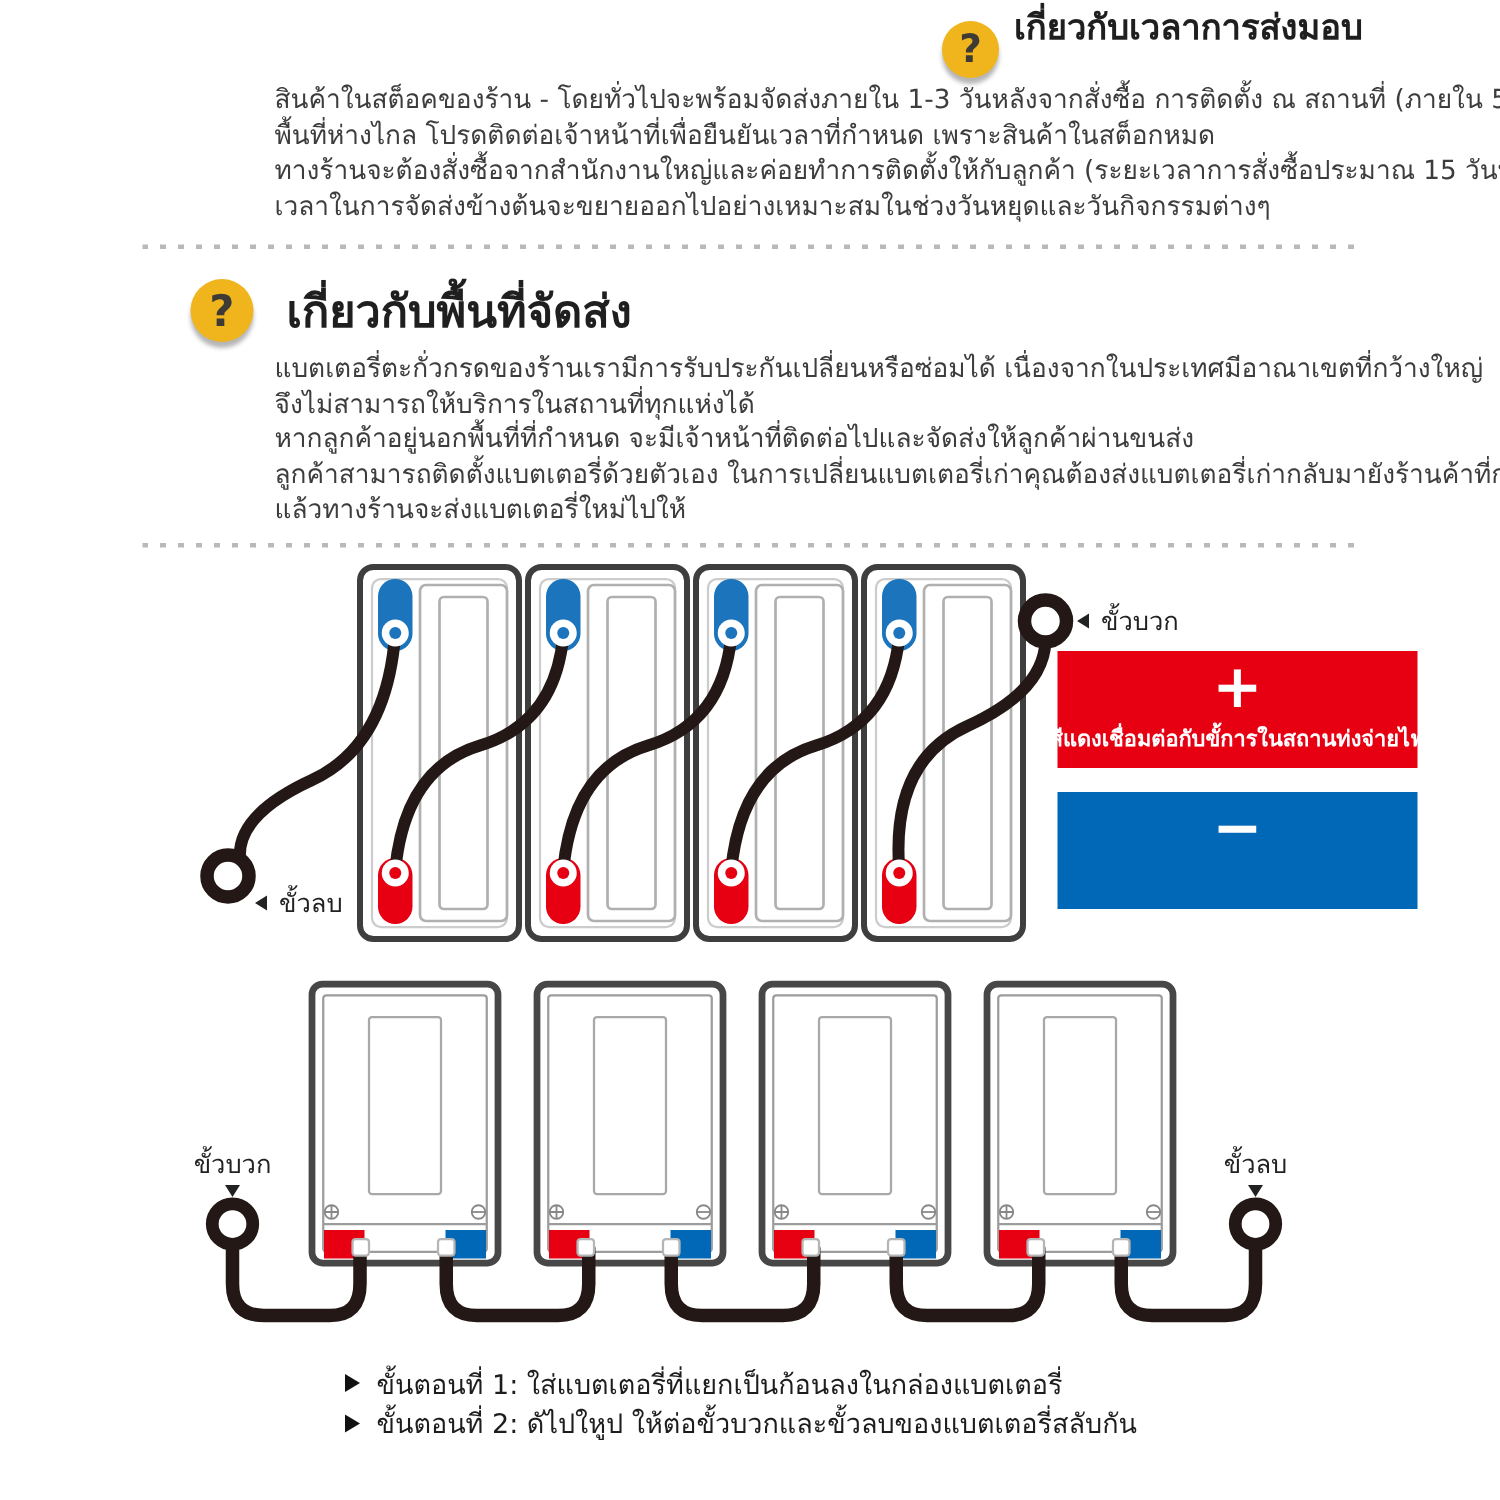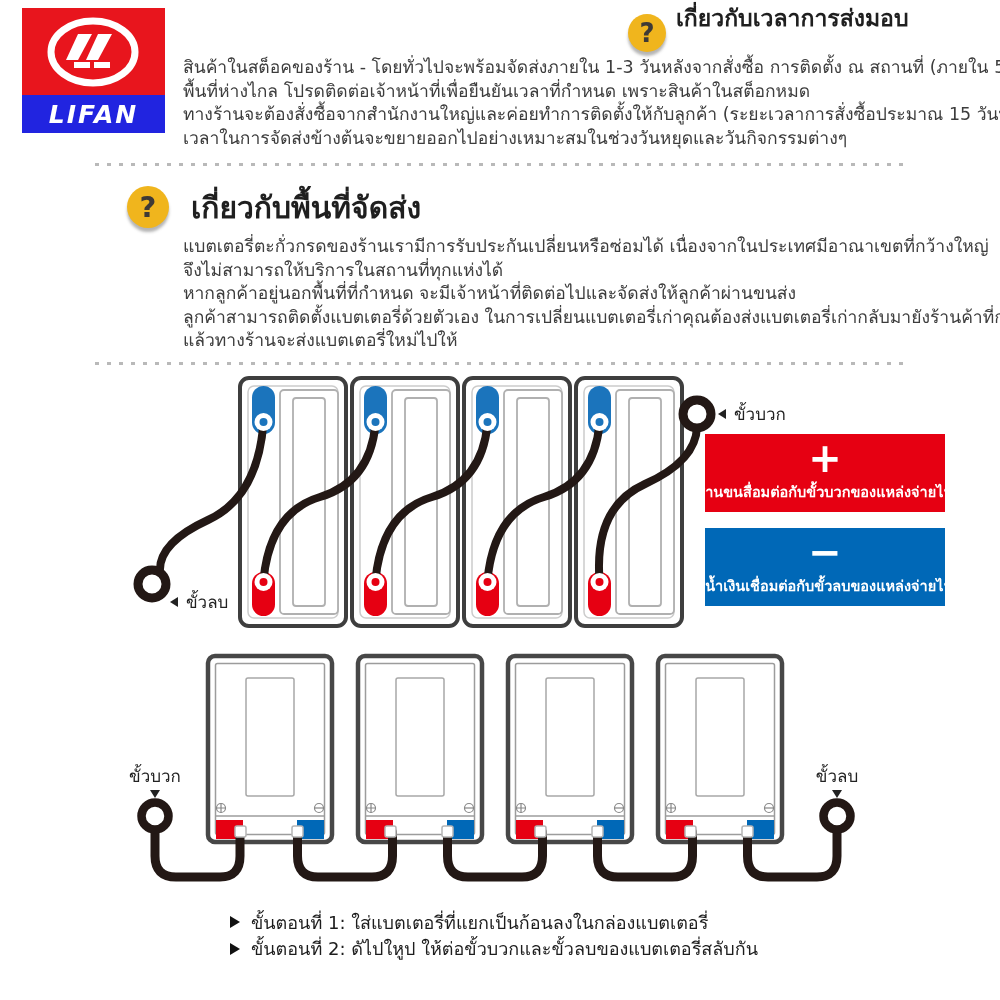--- a/index.html
+++ b/index.html
@@ -54,34 +54,20 @@
   .steps{left:230px;top:911px;display:flex;flex-direction:column;gap:4px;}
   .step{display:flex;align-items:center;gap:11px;font-size:18px;color:#1d1d1d;height:22.5px;white-space:nowrap;}
   .tri-right{width:0;height:0;border-left:10px solid #111;
              border-top:6px solid transparent;border-bottom:6px solid transparent;flex:0 0 auto;}
 </style>
 </head>
 <body>
 
 <div class="canvas">
 
-  <div class="abs logo">
-    <div class="logo-red">
-      <svg width="143" height="87" viewBox="0 0 143 87">
-        <ellipse cx="71" cy="44" rx="42" ry="31" fill="none" stroke="#fff" stroke-width="7"></ellipse>
-        <polygon points="56,26 70,26 56,52 44,52" fill="#fff"></polygon>
-        <polygon points="76,26 90,26 76,52 64,52" fill="#fff"></polygon>
-        <rect x="52" y="54" width="16" height="6" fill="#fff"></rect>
-        <rect x="72" y="54" width="16" height="6" fill="#fff"></rect>
-      </svg>
-    </div>
-    <div class="logo-blue">
-      <span class="logo-word">LIFAN</span>
-    </div>
-  </div>
 
   <div class="abs q-icon q1">
     <span>?</span>
   </div>
   <div class="abs sec-title t1">เกี่ยวกับเวลาการส่งมอบ</div>
   <div class="abs para p1">
     <div>สินค้าในสต็อคของร้าน - โดยทั่วไปจะพร้อมจัดส่งภายใน 1-3 วันหลังจากสั่งซื้อ การติดตั้ง ณ สถานที่ (ภายใน 5 กิโลเมตรจากร้าน)</div>
     <div>พื้นที่ห่างไกล โปรดติดต่อเจ้าหน้าที่เพื่อยืนยันเวลาที่กำหนด เพราะสินค้าในสต็อกหมด</div>
     <div>ทางร้านจะต้องสั่งซื้อจากสำนักงานใหญ่และค่อยทำการติดตั้งให้กับลูกค้า (ระยะเวลาการสั่งซื้อประมาณ 15 วันทำการ)</div>
     <div>เวลาในการจัดส่งข้างต้นจะขยายออกไปอย่างเหมาะสมในช่วงวันหยุดและวันกิจกรรมต่างๆ</div>
@@ -175,25 +161,24 @@
     <div class="tri-left"></div>
     <span>ขั้วบวก</span>
   </div>
   <div class="abs term-label" style="left:170px;top:588px;">
     <div class="tri-left"></div>
     <span>ขั้วลบ</span>
   </div>
 
   <div class="abs legend lg-red">
     <div class="sym">+</div>
-    <div class="txt">สีานขนสื่อมต่อกับขั้วบวกของแหล่งจ่ายไฟ</div>
+    <div class="txt">สีแดงเชื่อมต่อกับขั้การในสถานท่งจ่ายไฟ</div>
   </div>
   <div class="abs legend lg-blue">
     <div class="sym">−</div>
-    <div class="txt">สีน้ำเงินเชื่อมต่อกับขั้วลบของแหล่งจ่ายไฟ</div>
   </div>
 
   <svg class="abs" style="left:80px;top:648px;" width="920" height="252" viewBox="0 0 920 252">
 
     <g>
       <g>
         <rect x="128" y="8" width="124" height="186" rx="7" fill="#fff" stroke="#474747" stroke-width="4.5"></rect>
         <rect x="135.5" y="15.5" width="109" height="171" rx="2" fill="none" stroke="#9c9c9c" stroke-width="1.5"></rect>
         <rect x="166" y="30" width="48" height="118" rx="2" fill="#fff" stroke="#a8a8a8" stroke-width="1.5"></rect>
         <path d="M135.5,168 H244.5" stroke="#9c9c9c" stroke-width="1.5"></path>

